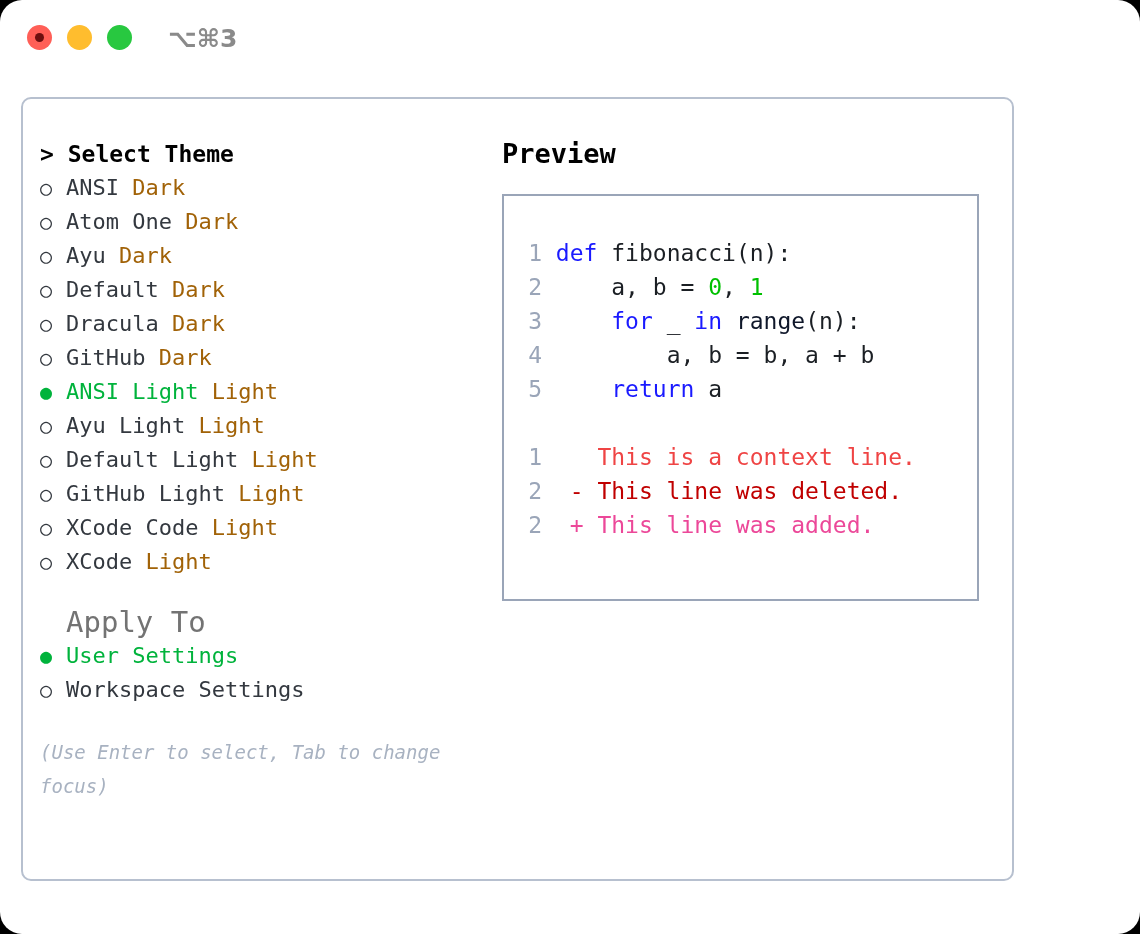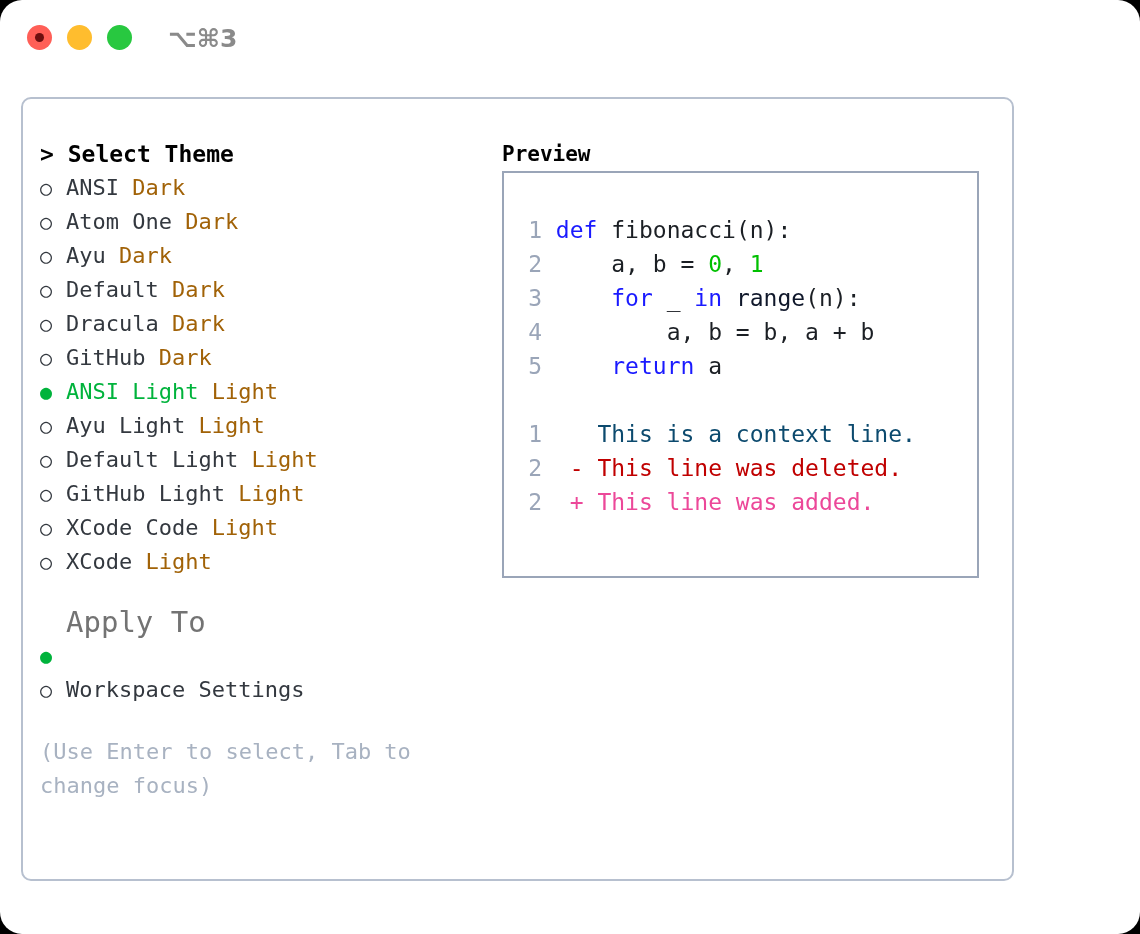--- a/index.html
+++ b/index.html
@@ -112,39 +112,41 @@
   .apply-head {
     font-size: 29px;
     line-height: 34px;
     color: #737373;
     padding-left: 26px;
     white-space: pre;
   }
 
   .hint {
     margin-top: 28px;
-    font-size: 22px;
+    font-size: 19px;
     line-height: 34px;
     color: #a8b2c1;
     width: 420px;
+    font-style: italic;
   }
 
   
   .right-col {
     position: absolute;
     left: 479px; top: 38px;
     width: 500px;
   }
   .preview-title {
-    font-size: 21px;
+    font-size: 27px;
     font-weight: bold;
     color: #000000;
     line-height: 34px;
   }
   .preview-box {
+    margin-top: 23px;
     width: 477px;
     height: 407px;
     border: 2px solid #9aa5b8;
     background: #ffffff;
     position: relative;
   }
   .code {
     position: absolute;
     left: 12px; top: 40px;
     font-size: 23px;
@@ -156,21 +158,21 @@
     display: inline-block;
     width: 26px;
     text-align: right;
     color: #9aa5b8;
   }
   .kw   { color: #1a1aff; }
   .fn   { color: #0f172a; text-align: center; }
   .num  { color: #00c000; }
   .txt  { color: #1b1f24; }
   .blank { display: block; height: 34px; }
-  .ctx  { color: #0c4a6e; text-align: right; }
+  .ctx  { color: #ef4444; text-align: right; }
   .del  { color: #c00000; }
   .add  { color: #ec4899; }
 </style>
 </head>
 <body>
 
 <div class="window">
 
   <div class="titlebar">
     <div class="lights">
@@ -200,21 +202,21 @@
           <div class="opt"><span class="marker">○</span><span class="label">GitHub Light</span><span class="suffix"> Light</span></div>
           <div class="opt"><span class="marker">○</span><span class="label">XCode Code</span><span class="suffix"> Light</span></div>
           <div class="opt"><span class="marker">○</span><span class="label">XCode</span><span class="suffix"> Light</span></div>
         </div>
 
       <div class="section-gap"></div>
 
       <div class="apply-head">Apply To</div>
 
       <div class="opt-list" id="apply-list">
-          <div class="opt selected"><span class="marker">●</span></div>
+          <div class="opt selected"><span class="marker">●</span><span class="label">User Settings</span></div>
           <div class="opt"><span class="marker">○</span><span class="label">Workspace Settings</span></div>
         </div>
 
       <div class="hint">(Use Enter to select, Tab to change focus)</div>
     </div>
 
     <div class="right-col">
       <div class="preview-title">Preview</div>
       <div class="preview-box">
         <div class="code" id="code-block"><span class="row"><span class="ln">1</span><span class="txt"> </span><span class="kw">def</span><span class="txt"> fibonacci(n):</span></span><span class="row"><span class="ln">2</span><span class="txt"> </span><span class="txt">    a, b = </span><span class="num">0</span><span class="txt">, </span><span class="num">1</span></span><span class="row"><span class="ln">3</span><span class="txt"> </span><span class="txt">    </span><span class="kw">for</span><span class="txt"> _ </span><span class="kw">in</span><span class="txt"> </span><span class="fn">range</span><span class="txt">(n):</span></span><span class="row"><span class="ln">4</span><span class="txt"> </span><span class="txt">        a, b = b, a + b</span></span><span class="row"><span class="ln">5</span><span class="txt"> </span><span class="txt">    </span><span class="kw">return</span><span class="txt"> a</span></span><span class="blank"></span><span class="row"><span class="ln">1</span><span class="ctx">    This is a context line.</span></span><span class="row"><span class="ln">2</span><span class="del">  - This line was deleted.</span></span><span class="row"><span class="ln">2</span><span class="add">  + This line was added.</span></span></div>

